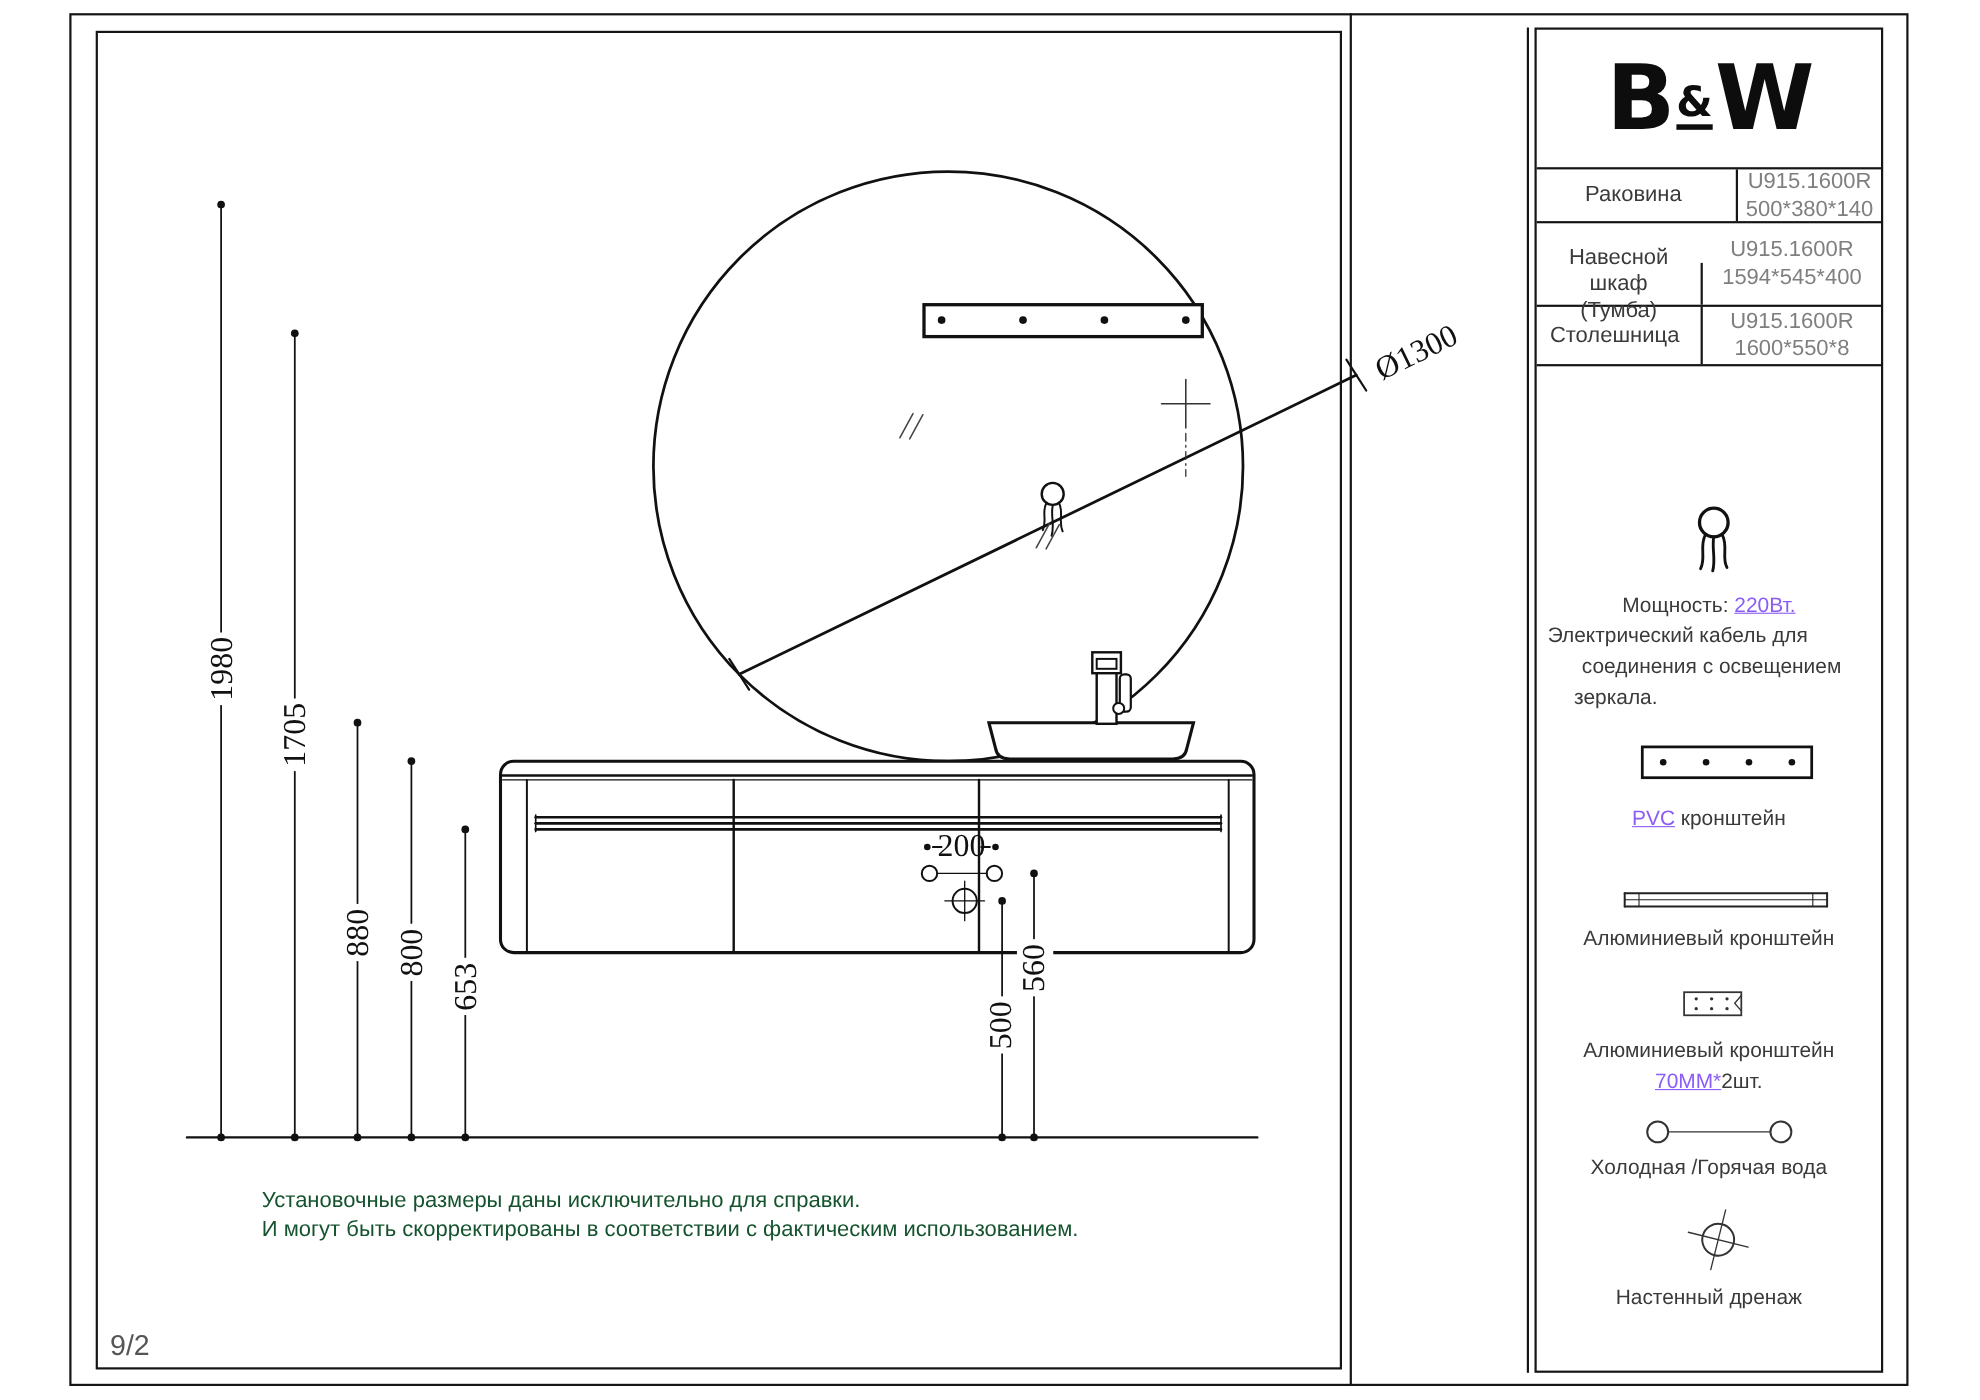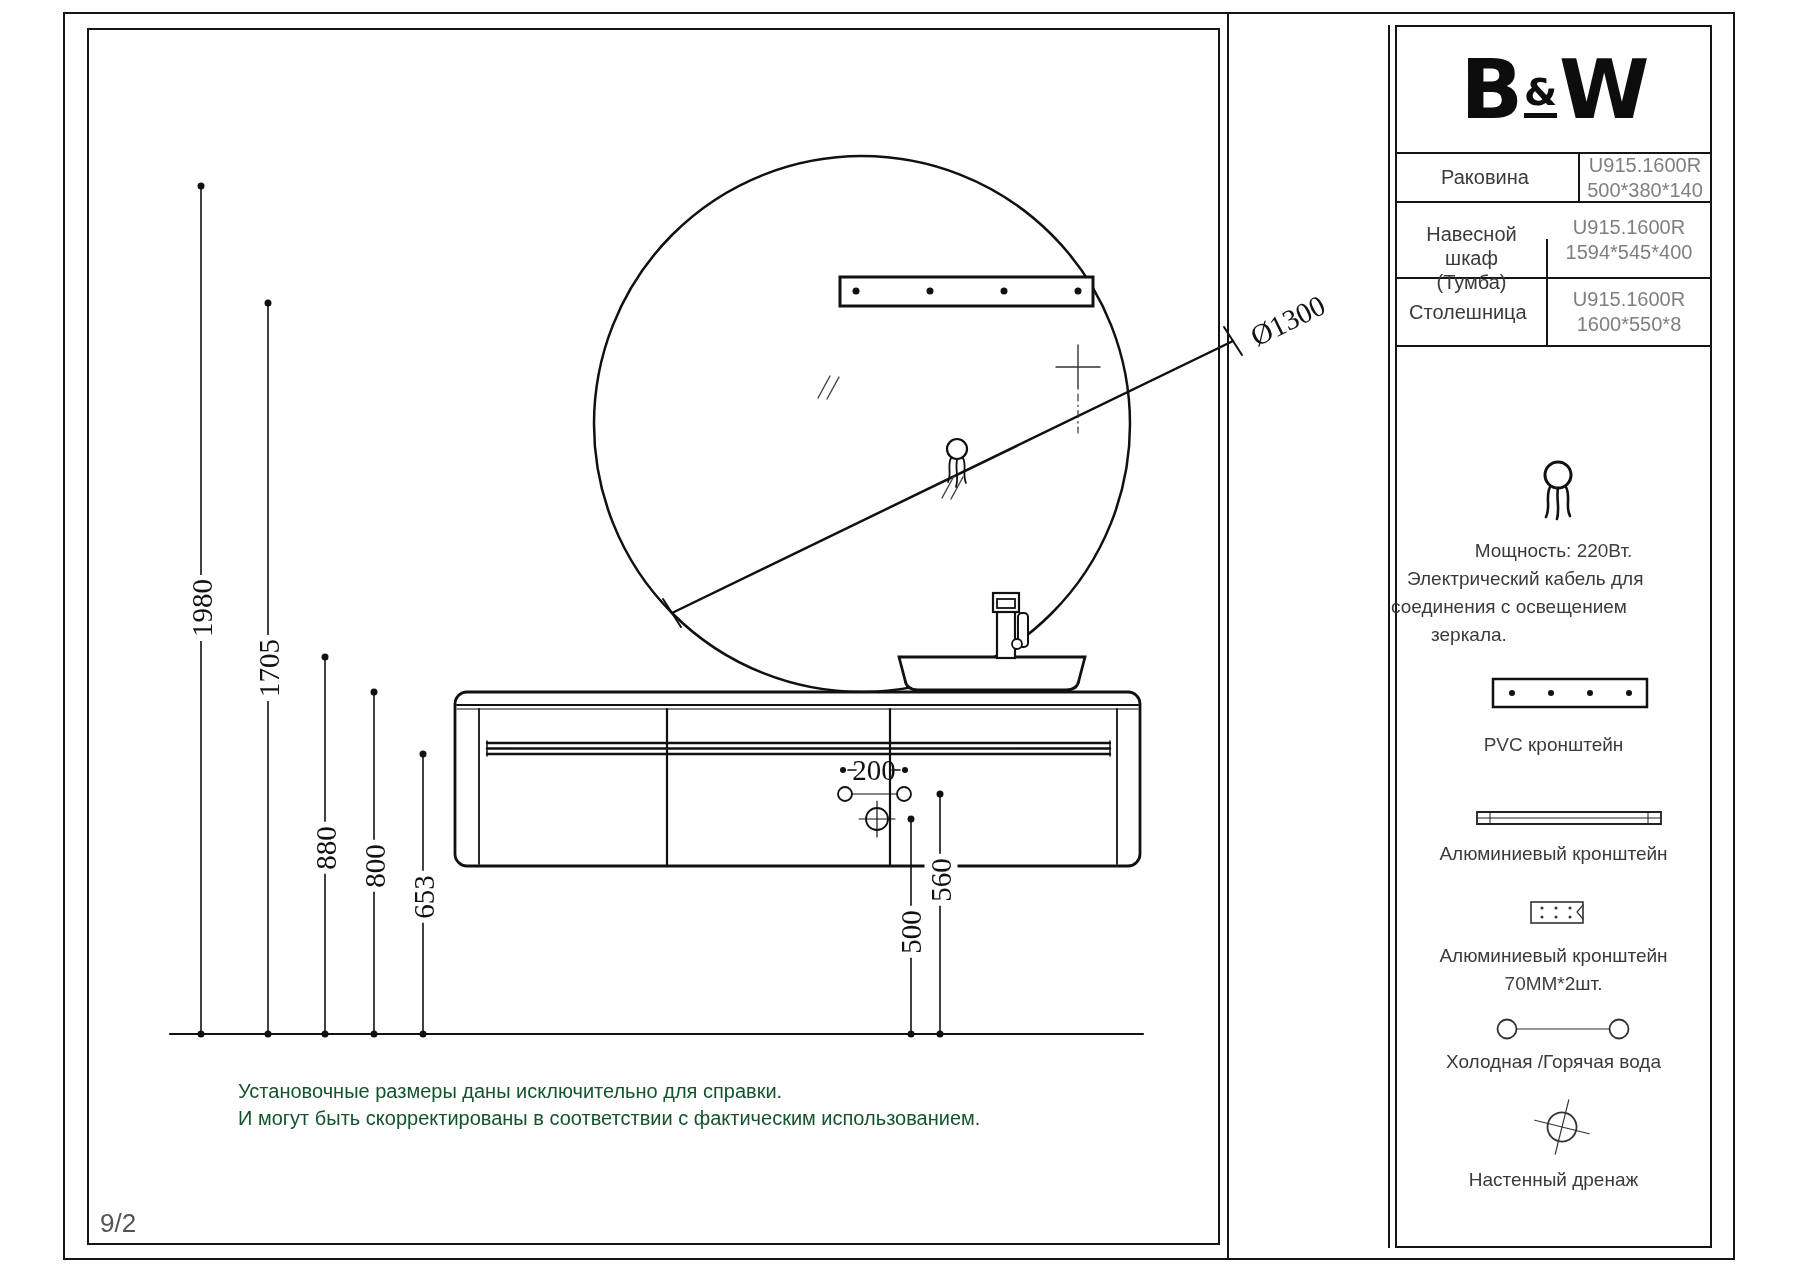--- a/index.html
+++ b/index.html
@@ -28,21 +28,21 @@
   .logo-bar{width:33px;height:5px;background:#0d0d0d;margin-top:3px;}
   .spec-row{display:flex;box-sizing:border-box;border-bottom:2px solid #151515;}
   .spec-label{width:151px;box-sizing:border-box;border-right:2px solid #151515;
               display:flex;flex-direction:column;justify-content:center;font-size:20px;color:#3a3a3a;}
   .lab-left{padding-left:12px;align-items:flex-start;}
   .lab-center{align-items:center;line-height:24px;margin-top:36px;}
   .spec-value{flex:1;display:flex;flex-direction:column;justify-content:center;align-items:center;
               font-size:20px;line-height:25px;color:#7f7f7f;}
   .panel-text{position:absolute;font-size:19px;color:#3a3a3a;white-space:nowrap;}
   .panel-center{left:1395px;width:317px;text-align:center;}
-  .latin{color:#404040;}
+  .latin{color:#8b5cf6;text-decoration:underline;}
   #note{position:absolute;left:238px;top:1078px;font-size:20px;line-height:27px;color:#14532d;}
   #page-num{position:absolute;left:100px;top:1208px;font-size:26px;color:#555;}
 </style>
 </head>
 <body>
 
 <div id="sheet">
 
   <svg id="drawing-svg" viewBox="0 0 1800 1273" fill="none" stroke="#111" stroke-linecap="round">
 
@@ -246,37 +246,37 @@
         <span>Навесной</span>
         <span>шкаф</span>
         <span>(Тумба)</span>
       </div>
       <div class="spec-value">
         <span>U915.1600R</span>
         <span>1594*545*400</span>
       </div>
     </div>
 
-    <div class="spec-row" style="height:68px;">
+    <div class="spec-row" style="height:54px;">
       <div class="spec-label lab-left">
         <span>Столешница</span>
       </div>
       <div class="spec-value">
         <span>U915.1600R</span>
         <span>1600*550*8</span>
       </div>
     </div>
   </div>
 
   <div class="panel-text panel-center" style="top:540px;">
     <span>Мощность:</span>
     <span class="latin">220Вт.</span>
   </div>
   <div class="panel-text" style="left:1407px;top:568px;">Электрический кабель для</div>
-  <div class="panel-text" style="left:1391px;top:596px;">соединения с освещением</div>
+  <div class="panel-text" style="left:1438px;top:596px;">соединения с освещением</div>
   <div class="panel-text" style="left:1431px;top:624px;">зеркала.</div>
 
   <div class="panel-text panel-center" style="top:734px;text-align:center;">
     <span class="latin">PVC</span><span> кронштейн</span>
   </div>
   <div class="panel-text panel-center" style="top:843px;">Алюминиевый кронштейн</div>
   <div class="panel-text panel-center" style="top:945px;">Алюминиевый кронштейн</div>
   <div class="panel-text panel-center" style="top:973px;">
     <span class="latin">70MM*</span><span>2шт.</span>
   </div>

